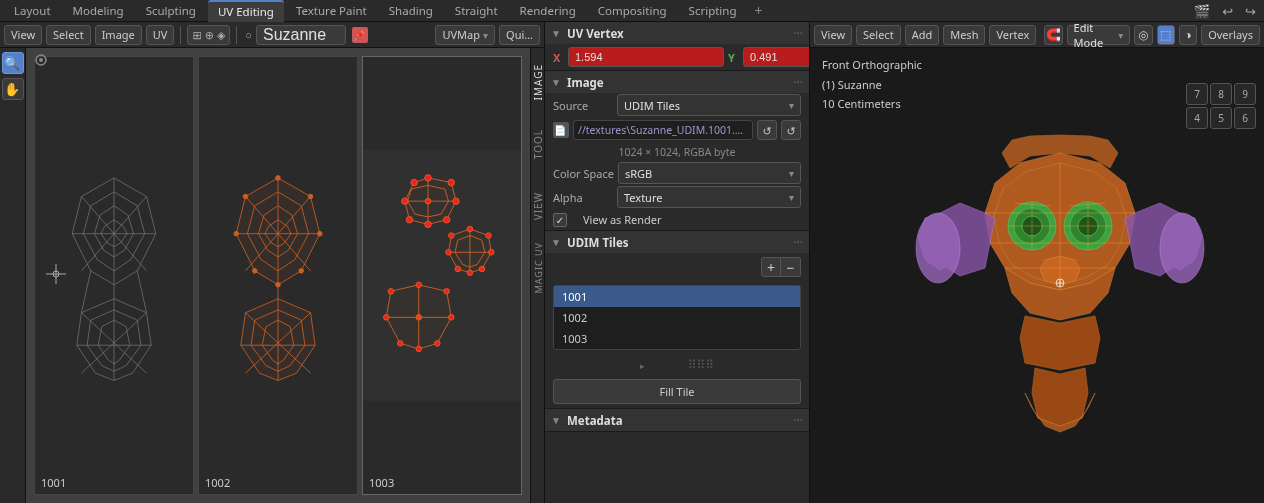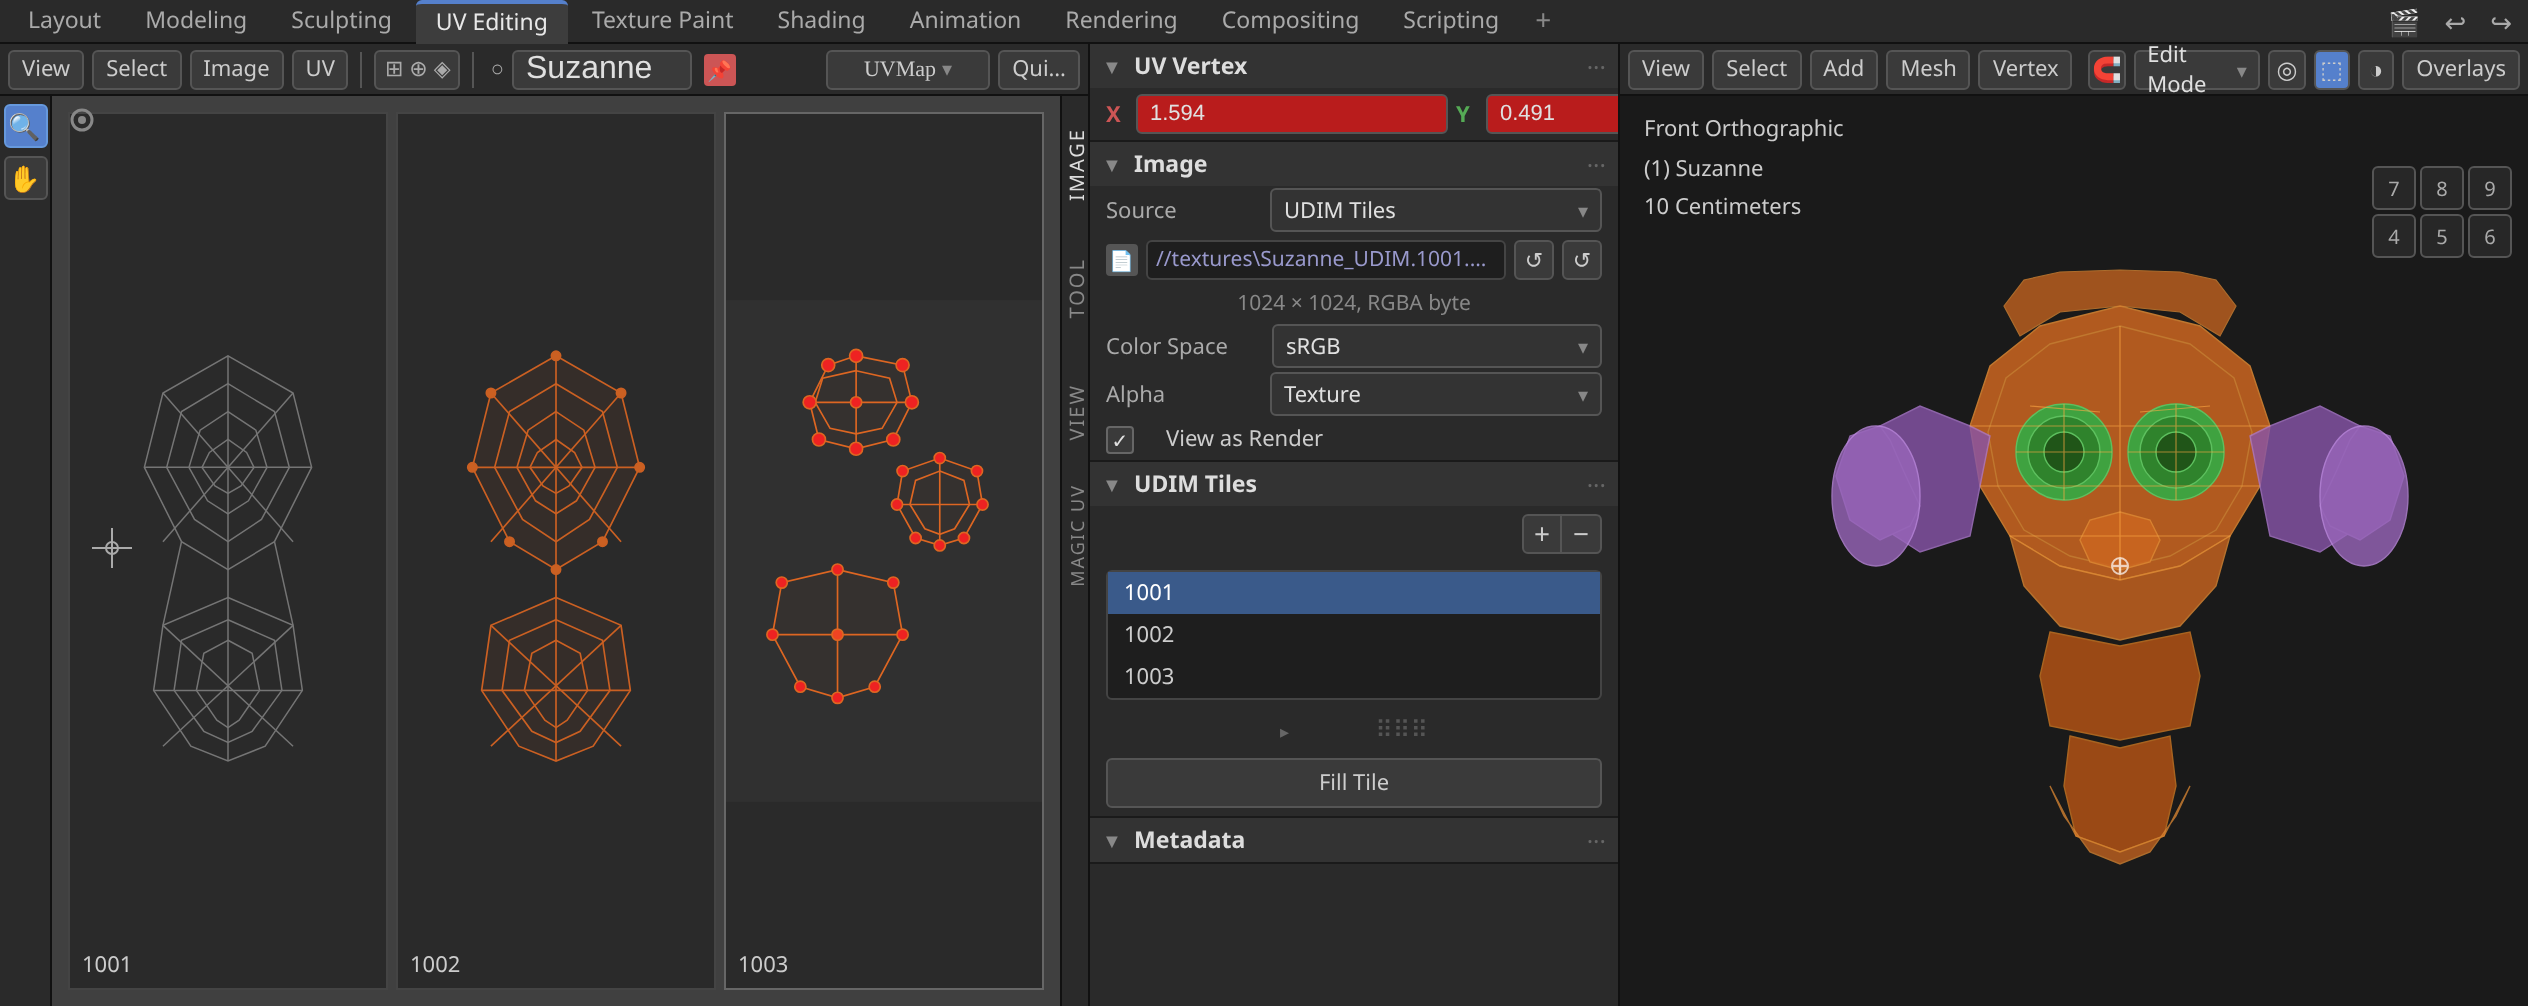--- a/index.html
+++ b/index.html
@@ -116,27 +116,26 @@
       margin-left: auto;
       display: flex;
       align-items: center;
       gap: 4px;
     }
     .uv-map-label {
       background: #3a3a3a;
       border: 1px solid #555;
       border-radius: 3px;
       color: #ccc;
-      padding: 1px 18px;
+      padding: 1px 6px;
       font-size: 11px;
       height: 20px;
       display: flex;
       align-items: center;
       gap: 3px;
-      font-family: Liberation Serif, serif;
     }
     .overlay-btn {
       background: #3a3a3a;
       border: 1px solid #555;
       border-radius: 3px;
       color: #ccc;
       padding: 1px 6px;
       font-size: 11px;
       height: 20px;
       display: flex;
@@ -226,21 +225,21 @@
     .section-dots {
       margin-left: auto;
       color: #666;
       font-size: 12px;
     }
 
     .prop-row {
       display: flex;
       align-items: center;
       padding: 3px 8px;
-      gap: 22px;
+      gap: 4px;
       height: 24px;
     }
     .prop-label {
       color: #aaa;
       font-size: 11px;
       min-width: 60px;
     }
     .prop-xy-row {
       display: flex;
       align-items: center;
@@ -541,21 +540,21 @@
 </head>
 <body>
 
 <div class="top-tabs">
   <div class="top-tab">Layout</div>
   <div class="top-tab">Modeling</div>
   <div class="top-tab">Sculpting</div>
   <div class="top-tab active">UV Editing</div>
   <div class="top-tab">Texture Paint</div>
   <div class="top-tab">Shading</div>
-  <div class="top-tab">Animation</div>
+  <div class="top-tab">Straight</div>
   <div class="top-tab">Rendering</div>
   <div class="top-tab">Compositing</div>
   <div class="top-tab">Scripting</div>
   <div class="tab-plus">+</div>
   <div class="tab-icons">
     <div class="tab-icon-btn">🎬</div>
     <div class="tab-icon-btn">↩</div>
     <div class="tab-icon-btn">↪</div>
   </div>
 </div>

